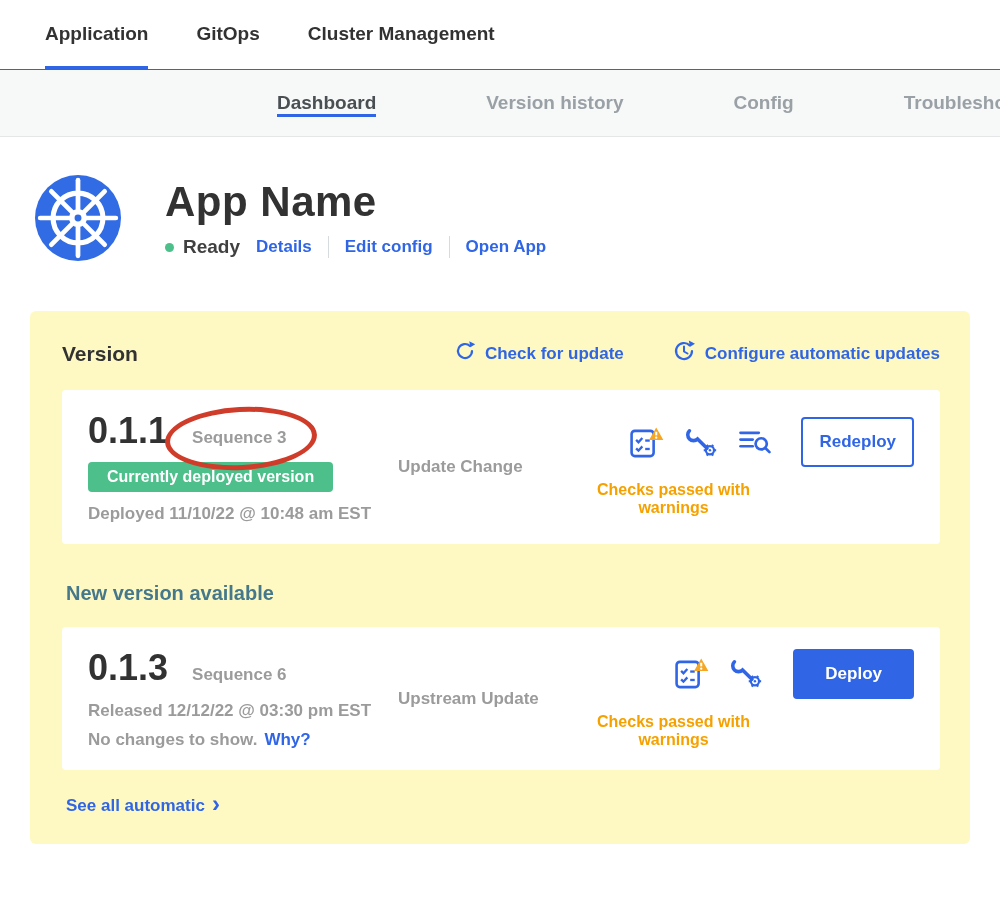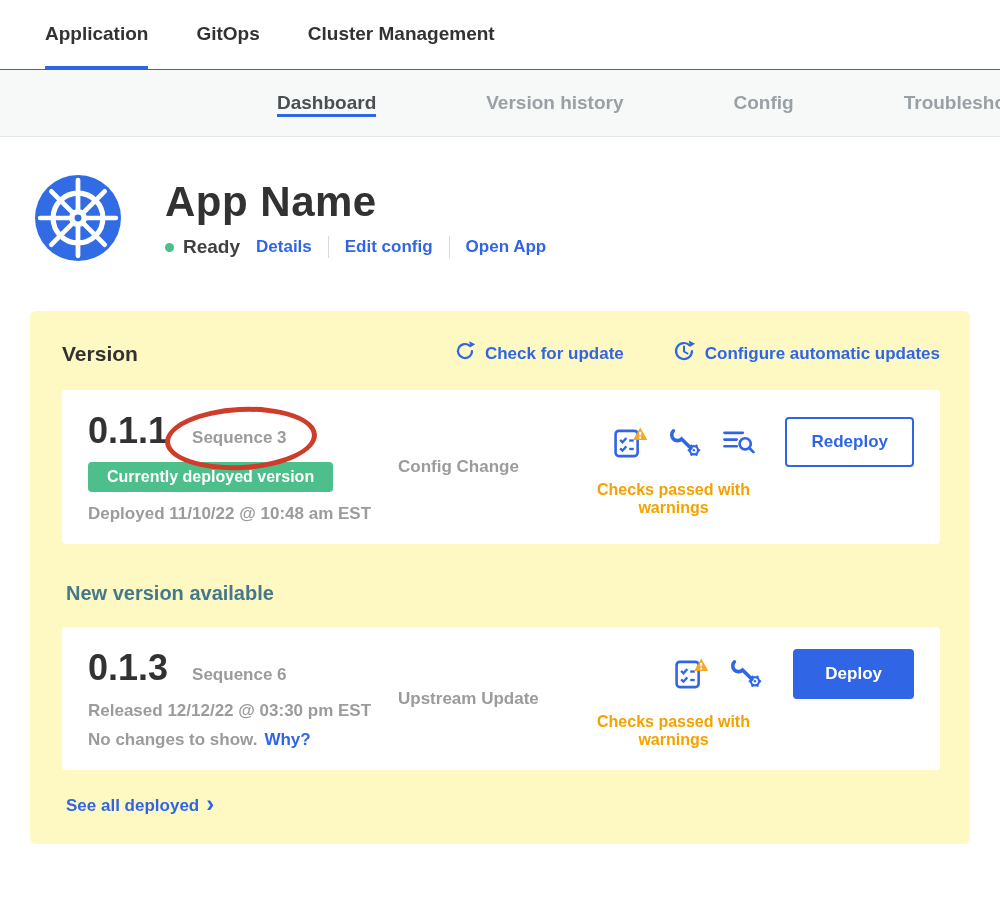--- a/index.html
+++ b/index.html
@@ -68,21 +68,21 @@
   }
   .date-text { color: #9b9b9b; font-weight: 600; font-size: 17px; margin-top: 12px; }
   .nochanges { color: #9b9b9b; font-weight: 600; font-size: 17px; margin-top: 9px; display: flex; gap: 7px; }
   .why { color: #3066e5; font-weight: 700; cursor: pointer; }
   .rr-middle { flex: 0 0 185px; display: flex; align-items: center; color: #9b9b9b; font-weight: 700; font-size: 17px; }
   .rr-right { flex: 1; display: flex; flex-direction: column; justify-content: center; gap: 14px; }
   .icons-btn-row { display: flex; align-items: center; justify-content: flex-end; gap: 20px; }
   .ricon { display: inline-flex; cursor: pointer; }
   .btn {
     font-family: inherit; font-size: 17px; font-weight: 700; border-radius: 4px;
-    padding: 13px 24px; cursor: pointer; margin-left: 10px;
+    padding: 13px 16px; cursor: pointer; margin-left: 10px;
   }
   .btn.outline { background: #fff; color: #3066e5; border: 2px solid #3066e5; }
   .btn.solid { background: #3066e5; color: #fff; border: 2px solid #3066e5; padding: 13px 30px; }
   .warning-text { color: #f5a100; font-weight: 700; font-size: 16px; text-align: center; padding-right: 150px; }
   .new-version-heading { color: #45788a; font-size: 20px; font-weight: 700; margin: 38px 0 0 4px; }
   .see-all { display: flex; align-items: center; gap: 7px; color: #3066e5; font-weight: 700; font-size: 17px; margin-top: 26px; margin-left: 4px; cursor: pointer; }
   .see-all .chev { font-size: 24px; line-height: 0.8; transform: translateY(-2px); }
 </style>
 </head>
 <body>
@@ -177,21 +177,21 @@
         <span class="version-number">0.1.1</span>
         <span class="sequence-wrap">
           <span class="sequence">Sequence 3</span>
           <span class="annotation-ellipse"></span>
         </span>
       </div>
       <div class="badge">Currently deployed version</div>
       <div class="date-text">Deployed 11/10/22 @ 10:48 am EST</div>
     </div>
     <div class="rr-middle">
-      <span>Config Change</span>
+      <span>Update Change</span>
     </div>
     <div class="rr-right">
       <div class="icons-btn-row">
         <span class="ricon">
           <svg viewBox="0 0 27 25" width="35" height="33" fill="none">
             <rect x="2" y="3.5" width="17" height="19.5" rx="2.5" stroke="#3066e5" stroke-width="2"></rect>
             <path d="M5.5 10.5l1.8 1.8 3-3.3" stroke="#3066e5" stroke-width="1.8"></path>
             <line x1="12.5" y1="11" x2="16" y2="11" stroke="#3066e5" stroke-width="1.8"></line>
             <path d="M5.5 17l1.8 1.8 3-3.3" stroke="#3066e5" stroke-width="1.8"></path>
             <line x1="12.5" y1="17.5" x2="16" y2="17.5" stroke="#3066e5" stroke-width="1.8"></line>
@@ -278,16 +278,16 @@
             </g>
           </svg>
         </span>
         <button class="btn solid">Deploy</button>
       </div>
       <div class="warning-text">Checks passed with warnings</div>
     </div>
   </div>
 
   <div class="see-all">
-    <span>See all deployed</span>
+    <span>See all automatic</span>
     <span class="chev">›</span>
   </div>
 </section>
 
 </body></html>

